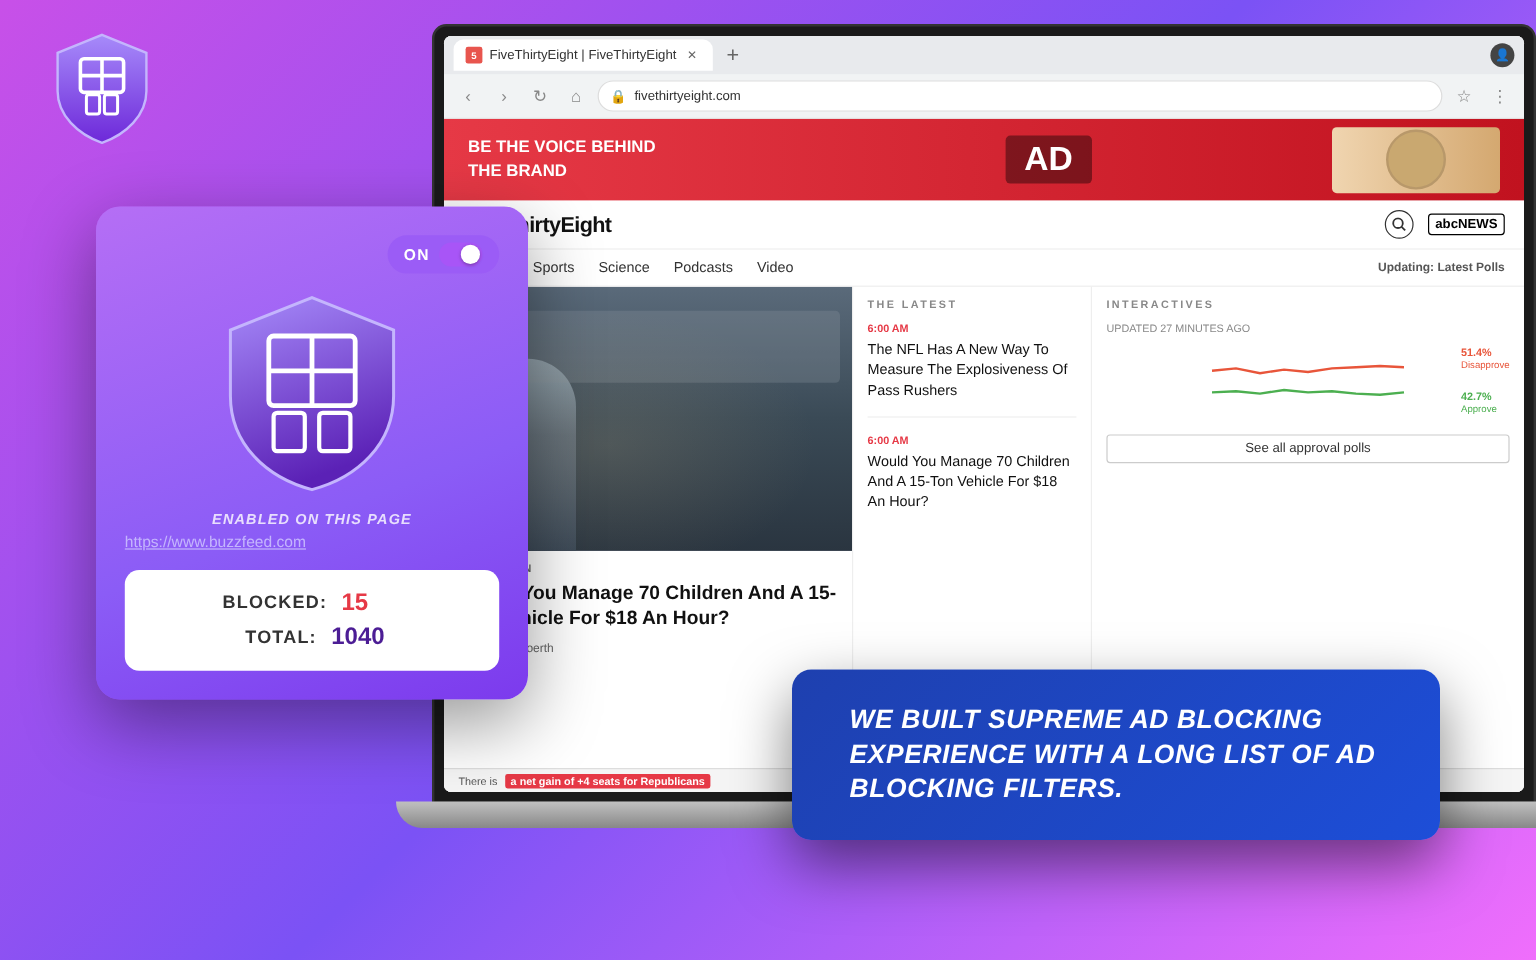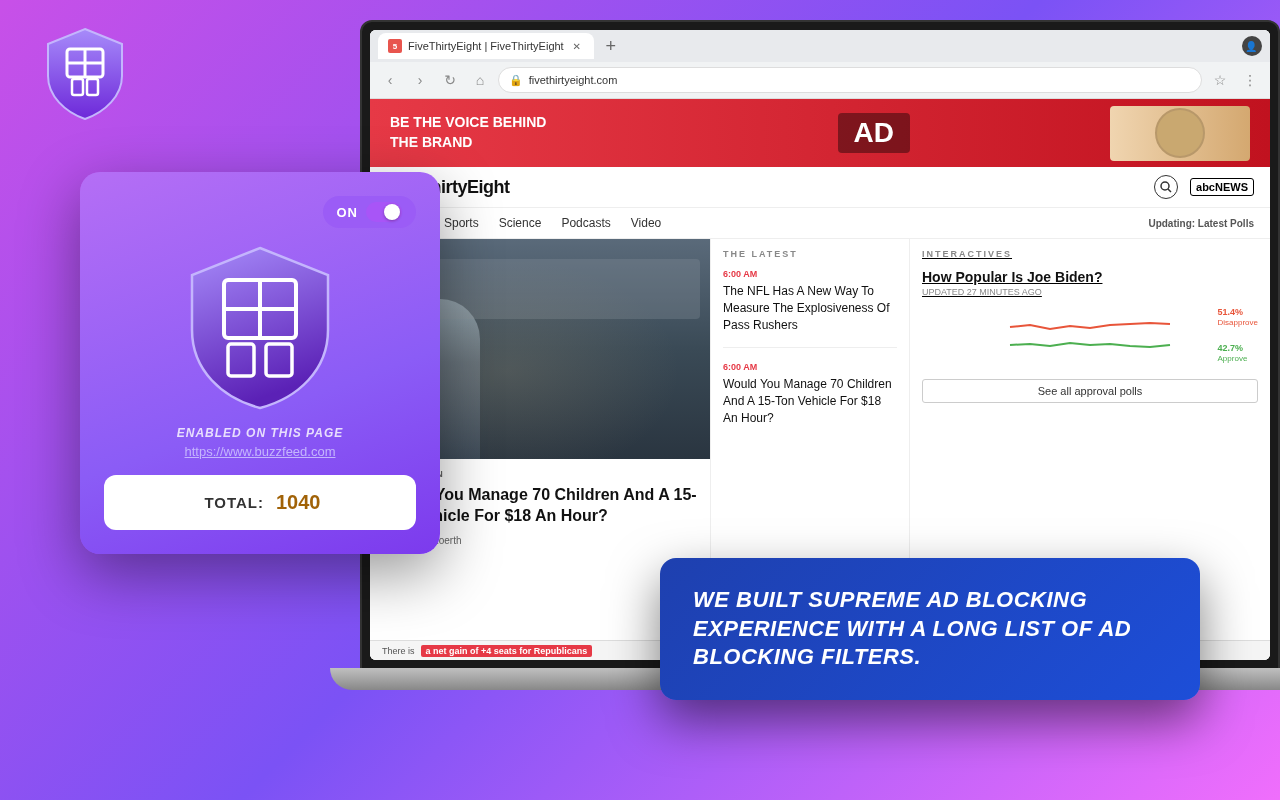--- a/index.html
+++ b/index.html
@@ -361,21 +361,20 @@
       font-weight: normal;
       color: #111;
       line-height: 1.4;
     }
 
     
     .interactives-column {
       flex: 1;
       padding: 10px 12px;
       overflow: hidden;
-      text-decoration: underline;
     }
     .interactive-item {
       margin-bottom: 12px;
     }
     .interactive-title {
       font-size: 14px;
       font-weight: bold;
       color: #111;
       margin-bottom: 2px;
     }
@@ -513,21 +512,21 @@
       text-align: center;
       color: rgba(255,255,255,0.8);
       font-size: 12px;
       font-style: italic;
       font-weight: bold;
       letter-spacing: 1px;
       text-transform: uppercase;
       margin-bottom: 4px;
     }
     .popup-url {
-      text-align: center;
+      text-align: left;
       color: #c4b5fd;
       font-size: 13px;
       margin-bottom: 16px;
       text-decoration: underline;
     }
 
     .popup-stats {
       background: white;
       border-radius: 12px;
       padding: 16px 24px;
@@ -548,31 +547,31 @@
       letter-spacing: 1px;
       min-width: 70px;
       text-align: right;
     }
     .stat-value {
       font-size: 20px;
       font-weight: bold;
       min-width: 50px;
     }
     .stat-value.blocked { color: #e63946; }
-    .stat-value.total { color: #a16207; }
+    .stat-value.total { color: #4c1d95; }
 
     
     .promo-box {
       position: absolute;
       bottom: 100px;
       right: 80px;
       width: 540px;
       background: linear-gradient(135deg, #1e40af 0%, #1d4ed8 100%);
       border-radius: 16px;
-      padding: 28px 33px;
+      padding: 28px 48px;
       z-index: 25;
       box-shadow: 0 20px 50px rgba(0,0,0,0.5);
     }
     .promo-text {
       color: white;
       font-size: 22px;
       font-weight: 900;
       font-style: italic;
       line-height: 1.3;
       text-transform: uppercase;
@@ -701,21 +700,20 @@
             </div>
             <div class="latest-item">
               <div class="latest-time">6:00 AM</div>
               <div class="latest-title">Would You Manage 70 Children And A 15-Ton Vehicle For $18 An Hour?</div>
             </div>
           </div>
 
           <div class="interactives-column">
             <div class="section-title">INTERACTIVES</div>
             <div class="interactive-item">
-              <div class="interactive-title">How Popular Is Joe Biden?</div>
               <div class="interactive-updated">UPDATED 27 MINUTES AGO</div>
               
               <div style="position:relative;margin-bottom:8px;">
                 <svg class="chart-svg" viewBox="0 0 160 60">
 
                   <polyline points="0,20 20,18 40,22 60,19 80,21 100,18 120,17 140,16 160,17" fill="none" stroke="#e8553a" stroke-width="2"></polyline>
 
                   <polyline points="0,38 20,37 40,39 60,36 80,38 100,37 120,39 140,40 160,38" fill="none" stroke="#4caf50" stroke-width="2"></polyline>
                 </svg>
                 <div class="approval-labels">
@@ -773,20 +771,24 @@
       <rect x="48" y="104" width="26" height="32" rx="3" fill="none" stroke="white" stroke-width="3.5"></rect>
       <rect x="86" y="104" width="26" height="32" rx="3" fill="none" stroke="white" stroke-width="3.5"></rect>
     </svg>
   </div>
 
   <div class="popup-enabled-text">ENABLED ON THIS PAGE</div>
   <div class="popup-url">https://www.buzzfeed.com</div>
 
   <div class="popup-stats">
     <div class="stat-row">
+      <span class="stat-label">BLOCKED:</span>
+      <span class="stat-value blocked">15</span>
+    </div>
+    <div class="stat-row">
       <span class="stat-label">TOTAL:</span>
       <span class="stat-value total">1040</span>
     </div>
   </div>
 </div>
 
 <div class="promo-box">
   <div class="promo-text">WE BUILT SUPREME AD BLOCKING EXPERIENCE WITH A LONG LIST OF AD BLOCKING FILTERS.</div>
 </div>
 

